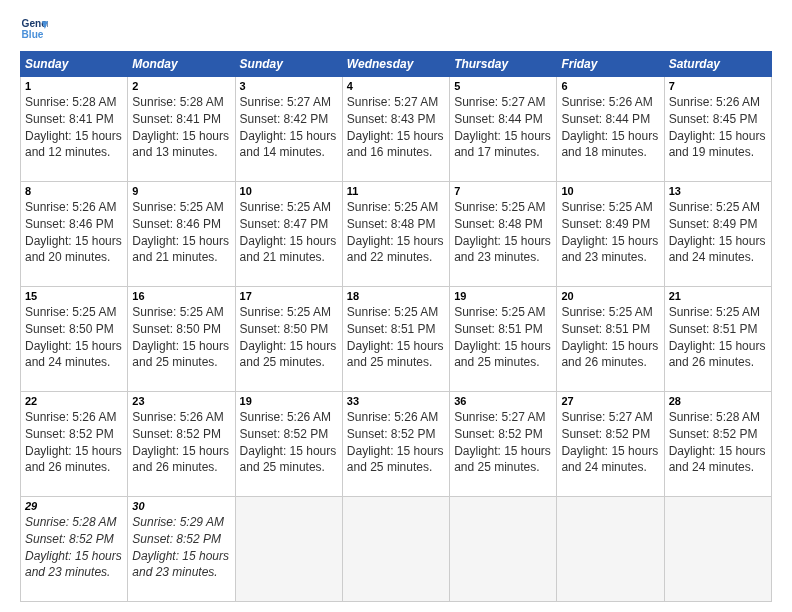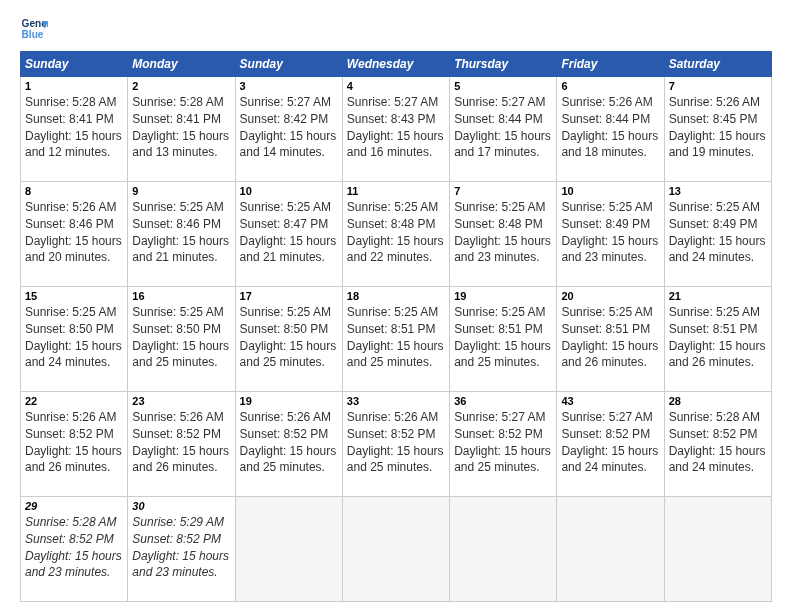--- a/index.html
+++ b/index.html
@@ -334,21 +334,21 @@
           </td>
           <td>
             <span class="day-num">36</span>
 <div class="day-info">
   Sunrise: 5:27 AM<br>
   Sunset: 8:52 PM<br>
   Daylight: 15 hours and 25 minutes.
 </div>
           </td>
           <td>
-            <span class="day-num">43</span>
+            <span class="day-num">27</span>
 <div class="day-info">
   Sunrise: 5:27 AM<br>
   Sunset: 8:52 PM<br>
   Daylight: 15 hours and 24 minutes.
 </div>
           </td>
           <td>
             <span class="day-num">28</span>
 <div class="day-info">
   Sunrise: 5:28 AM<br>

